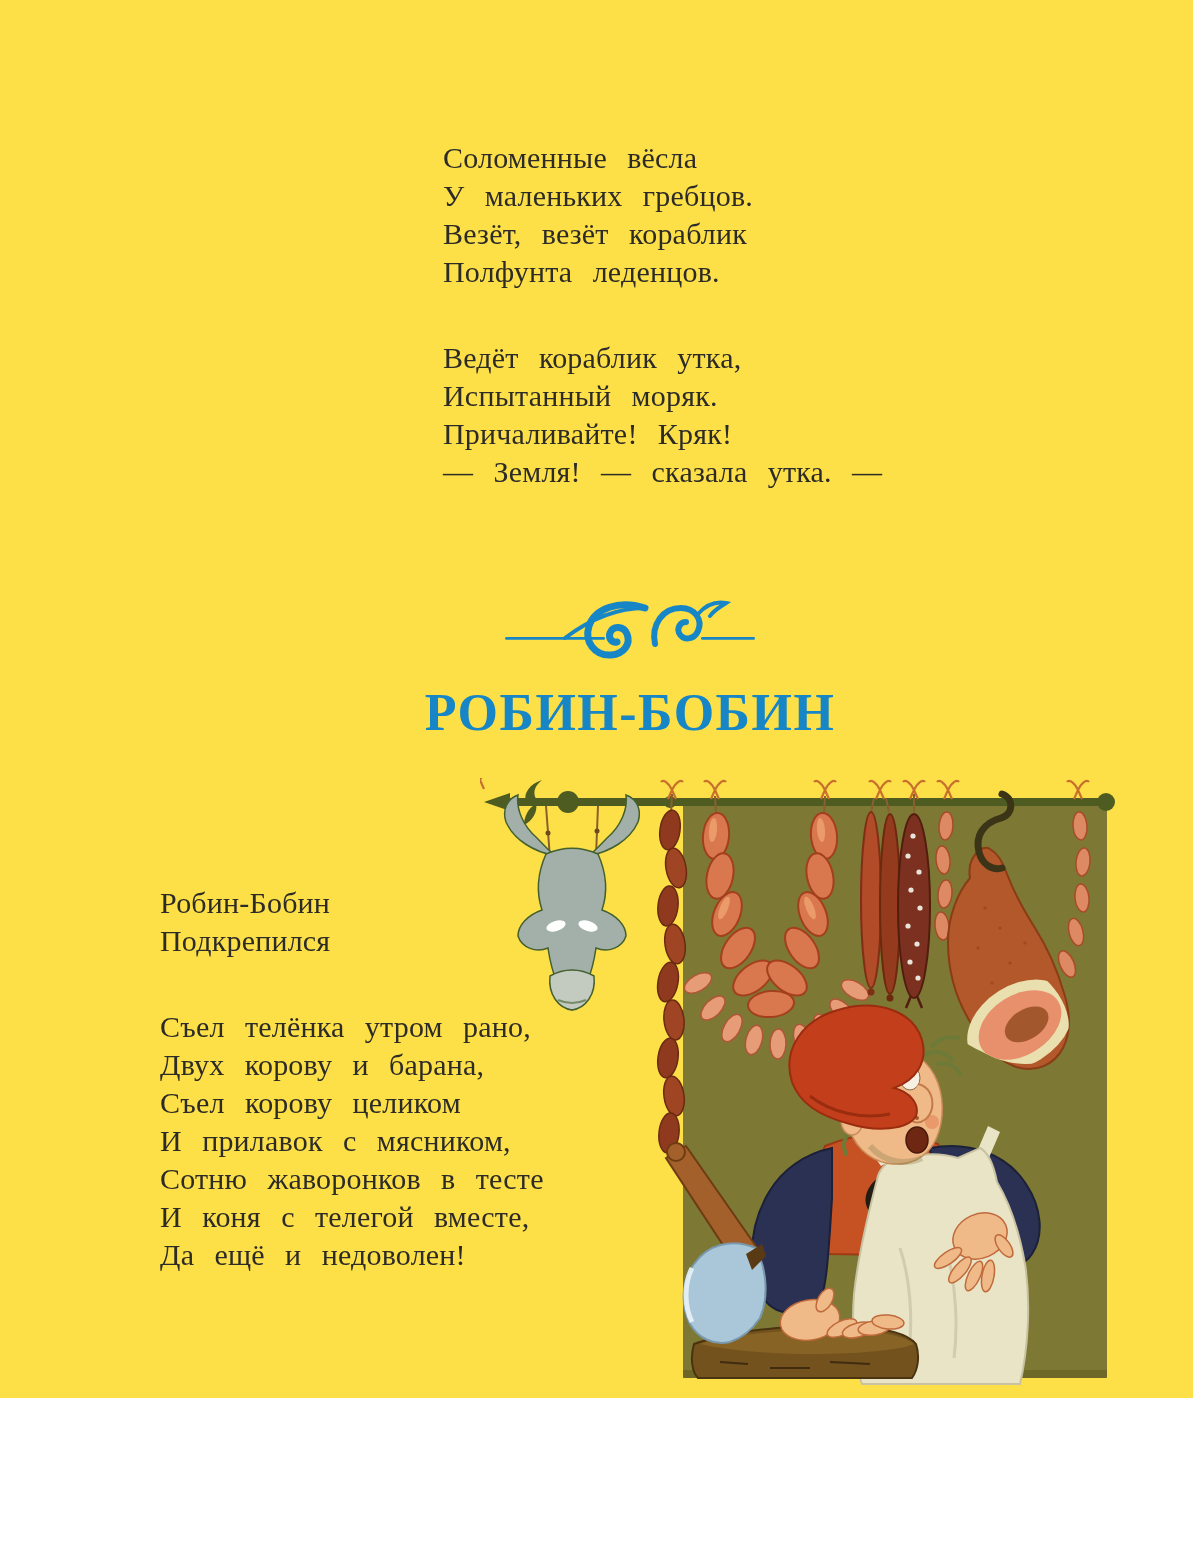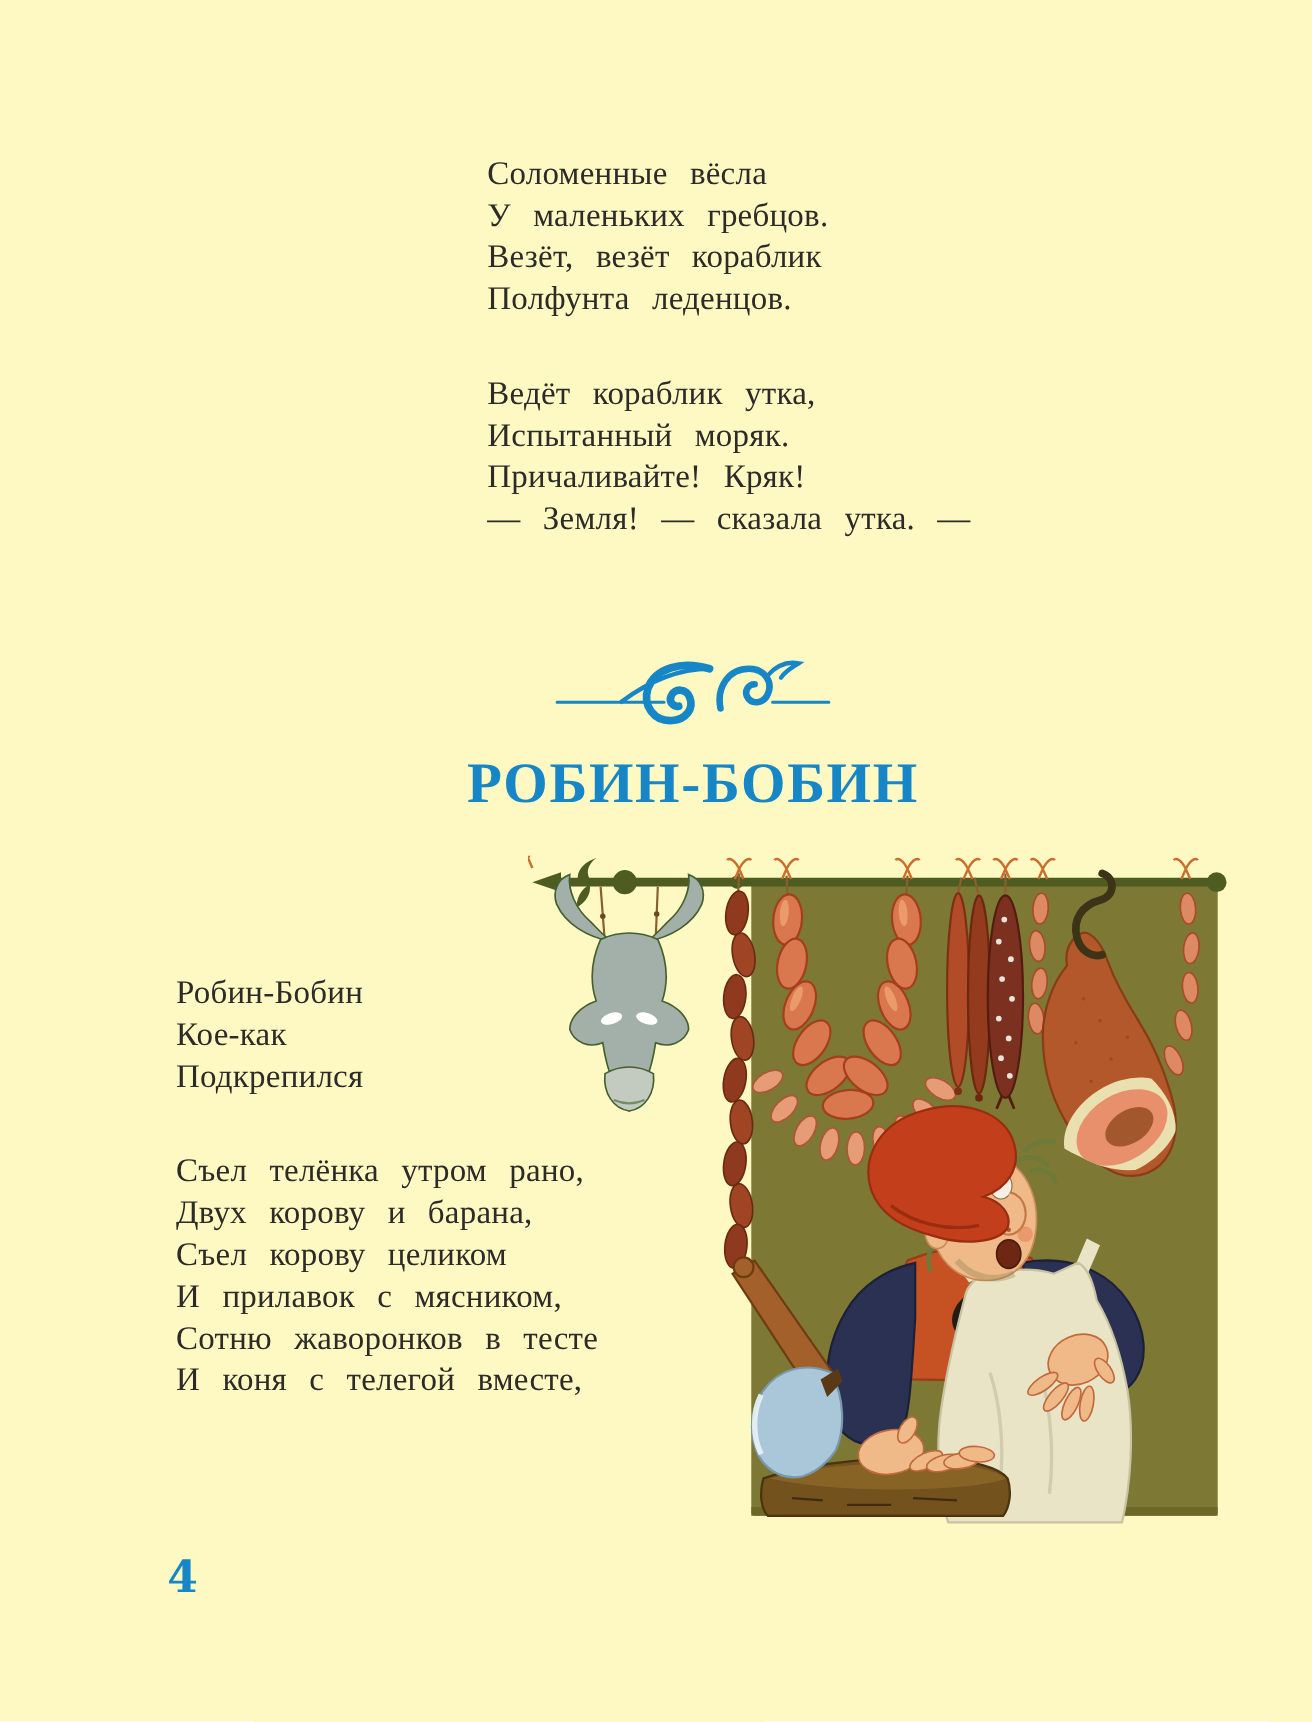--- a/index.html
+++ b/index.html
@@ -1,17 +1,17 @@
 <!DOCTYPE html>
 <html style="--accent_blue: #1786c7; --text_ink: #2d2b28; --panel_olive: #7d7834; --pole_green: #4e5c22; --bull_gray: #a2b0a9; --bull_muzzle: #c3cac0; --sausage_bright: #d9784e; --sausage_pink: #e79c78; --sausage_dark: #943a1d; --salami_maroon: #7c3120; --ham_brown: #b2582a; --ham_rim: #eadfae; --ham_cut: #e8906c; --beret_red: #c33f1c; --skin: #efb988; --shirt_navy: #2b3152; --vest_orange: #c65122; --scarf_black: #221d12; --apron_cream: #eae4c7; --hair_olive: #6d7a38; --block_brown: #74521e; --axe_blade: #a9c7d8; --axe_handle: #a4602a; --hook_dark: #3b3416; --ribbon_orange: #c96f2e; --string_brown: #8a5f2e;"><head>
 <meta charset="utf-8">
 <style>
   html,body{margin:0;padding:0;background:#ffffff;}
   .page{
-    position:relative;width:1193px;height:1565px;background:#fef9c3;
+    position:relative;width:1193px;height:1398px;background:#fde047;
     font-family:"Liberation Serif","DejaVu Serif",serif;
     color:var(--text_ink,#2d2b28);overflow:hidden;
   }
   .poem{position:absolute;font-size:30px;line-height:38px;word-spacing:0.42em;letter-spacing:0.2px;}
   .poem .stanza + .stanza{margin-top:48px;}
   .top-poem{left:443px;top:139px;}
   .robin-poem{left:160px;top:884px;}
   .ornament{position:absolute;left:505px;top:598px;width:250px;height:64px;}
   .title{
     position:absolute;left:330px;top:684px;width:600px;margin:0;text-align:center;
@@ -278,28 +278,28 @@
       <ellipse class="skin" cx="378" cy="552" rx="7" ry="16" transform="rotate(75 378 552)"></ellipse>
       <ellipse class="skin" cx="394" cy="550" rx="7" ry="16" transform="rotate(82 394 550)"></ellipse>
       <ellipse class="skin" cx="408" cy="544" rx="7" ry="16" transform="rotate(95 408 544)"></ellipse>
       <ellipse class="skin" cx="345" cy="522" rx="7" ry="13" transform="rotate(30 345 522)"></ellipse>
     </g>
   </svg>
 
   <div class="poem robin-poem">
     <div class="stanza">
       <div>Робин-Бобин</div>
-      <div>Кое-как</div>
       <div>Подкрепился</div>
     </div>
     <div class="stanza">
       <div>Съел телёнка утром рано,</div>
       <div>Двух корову и барана,</div>
       <div>Съел корову целиком</div>
       <div>И прилавок с мясником,</div>
       <div>Сотню жаворонков в тесте</div>
       <div>И коня с телегой вместе,</div>
+      <div>Да ещё и недоволен!</div>
     </div>
   </div>
 
   <div class="page-number">4</div>
 
 </div>
 
 </body></html>

